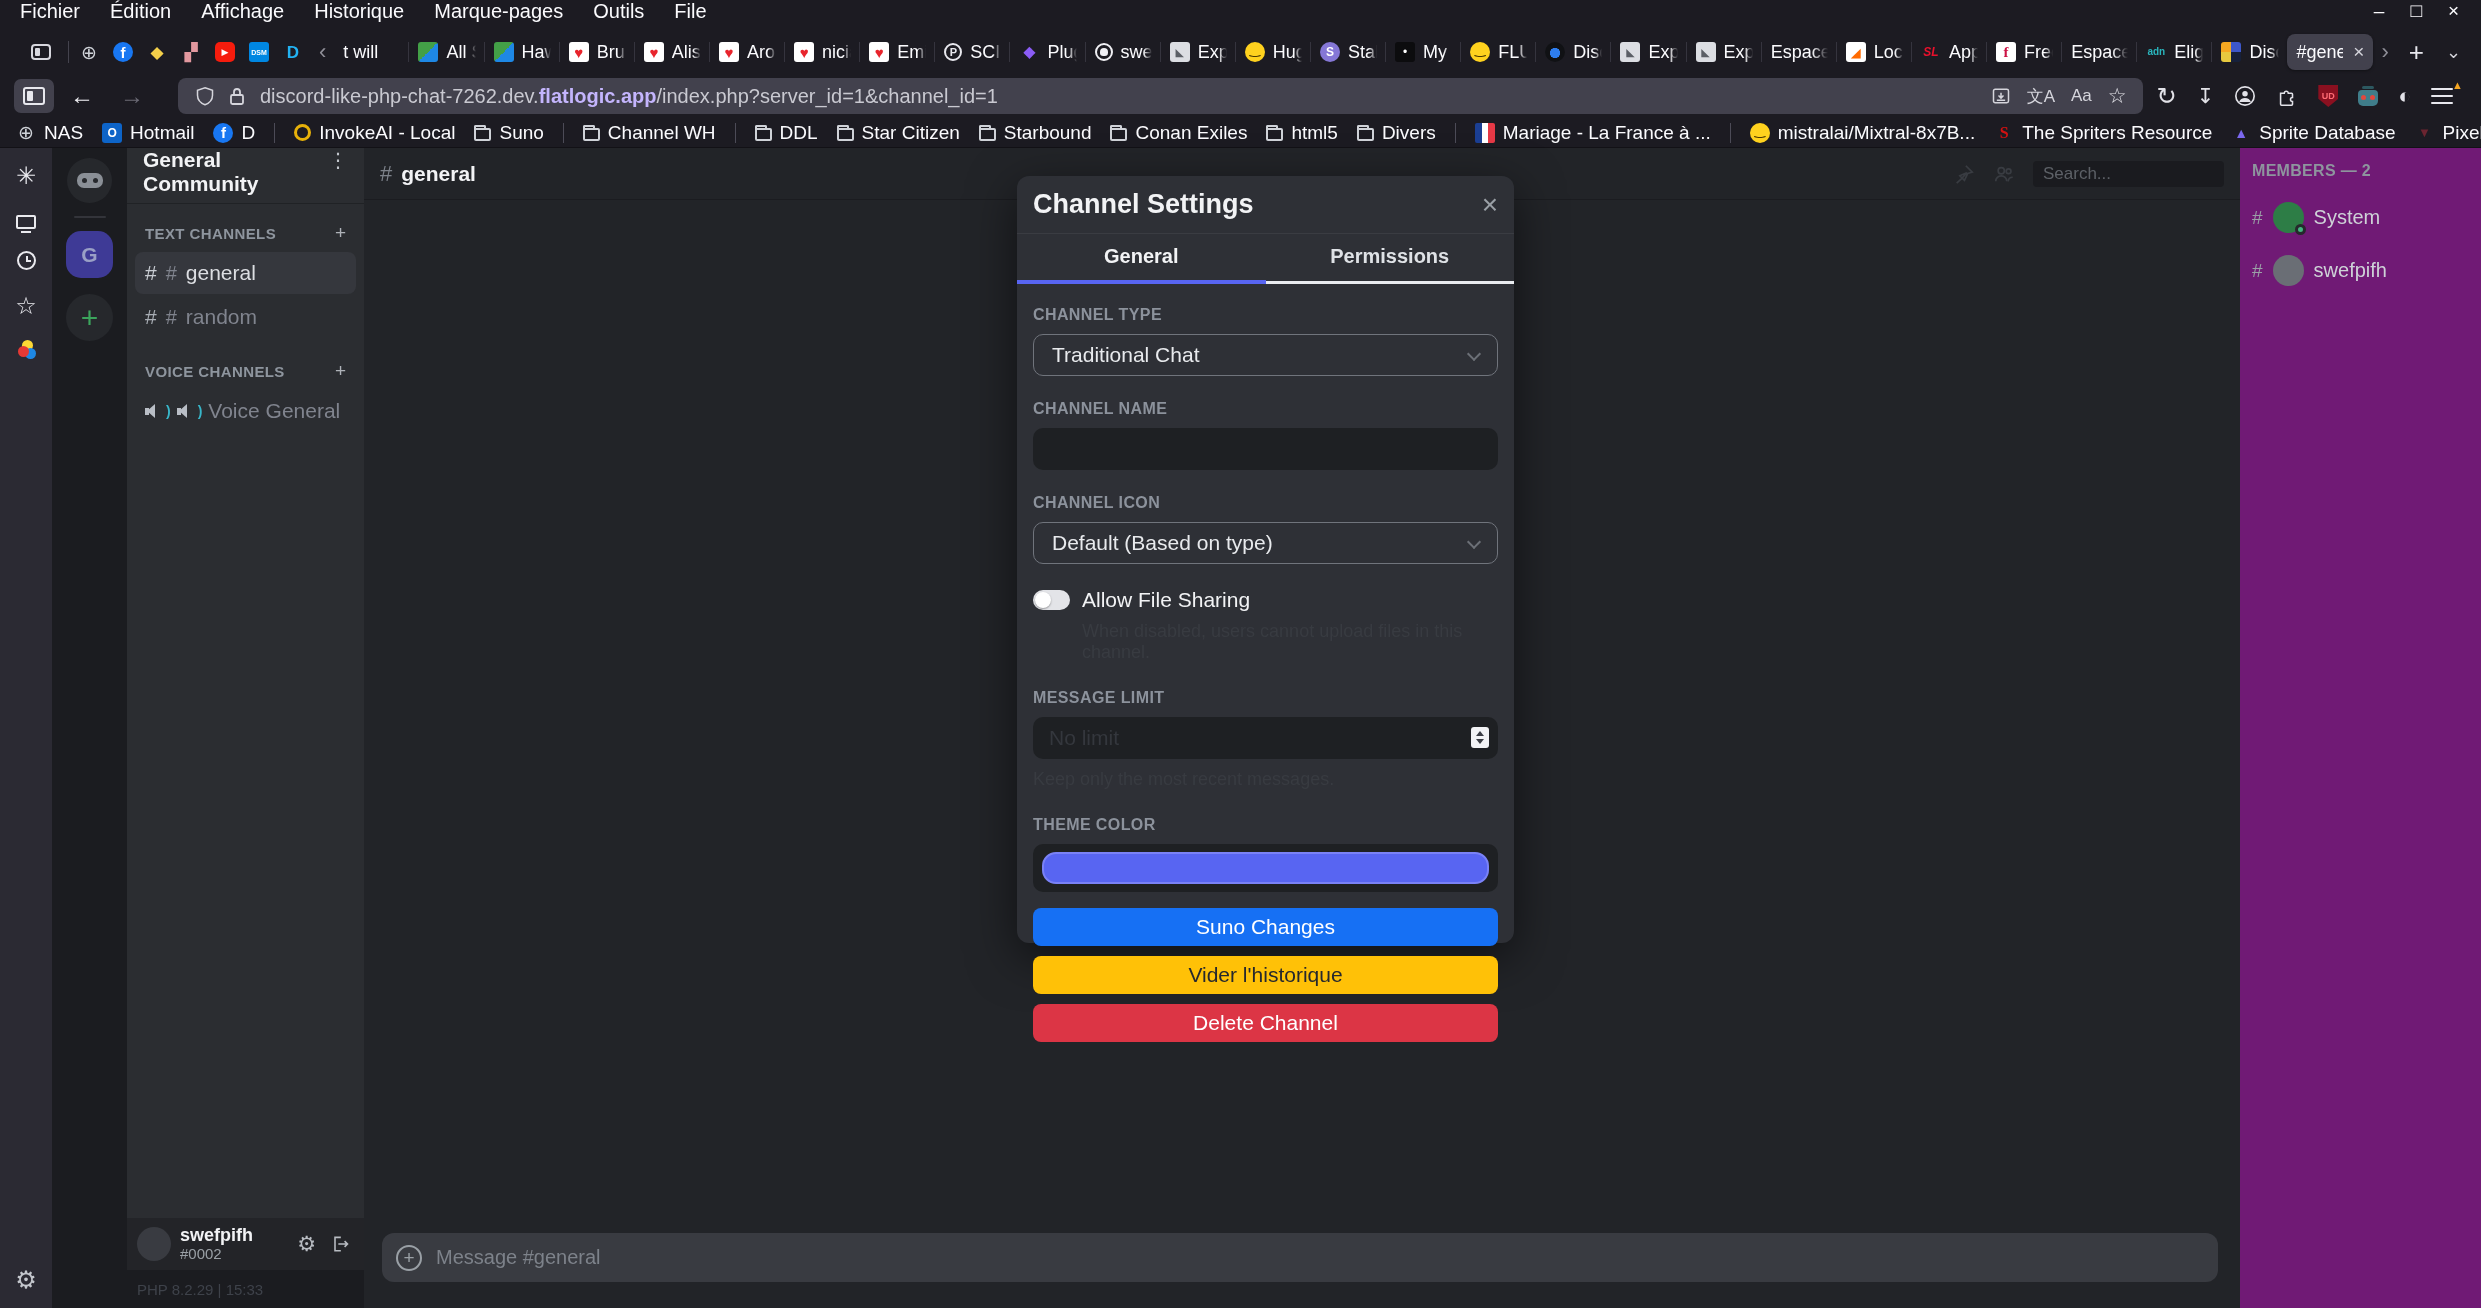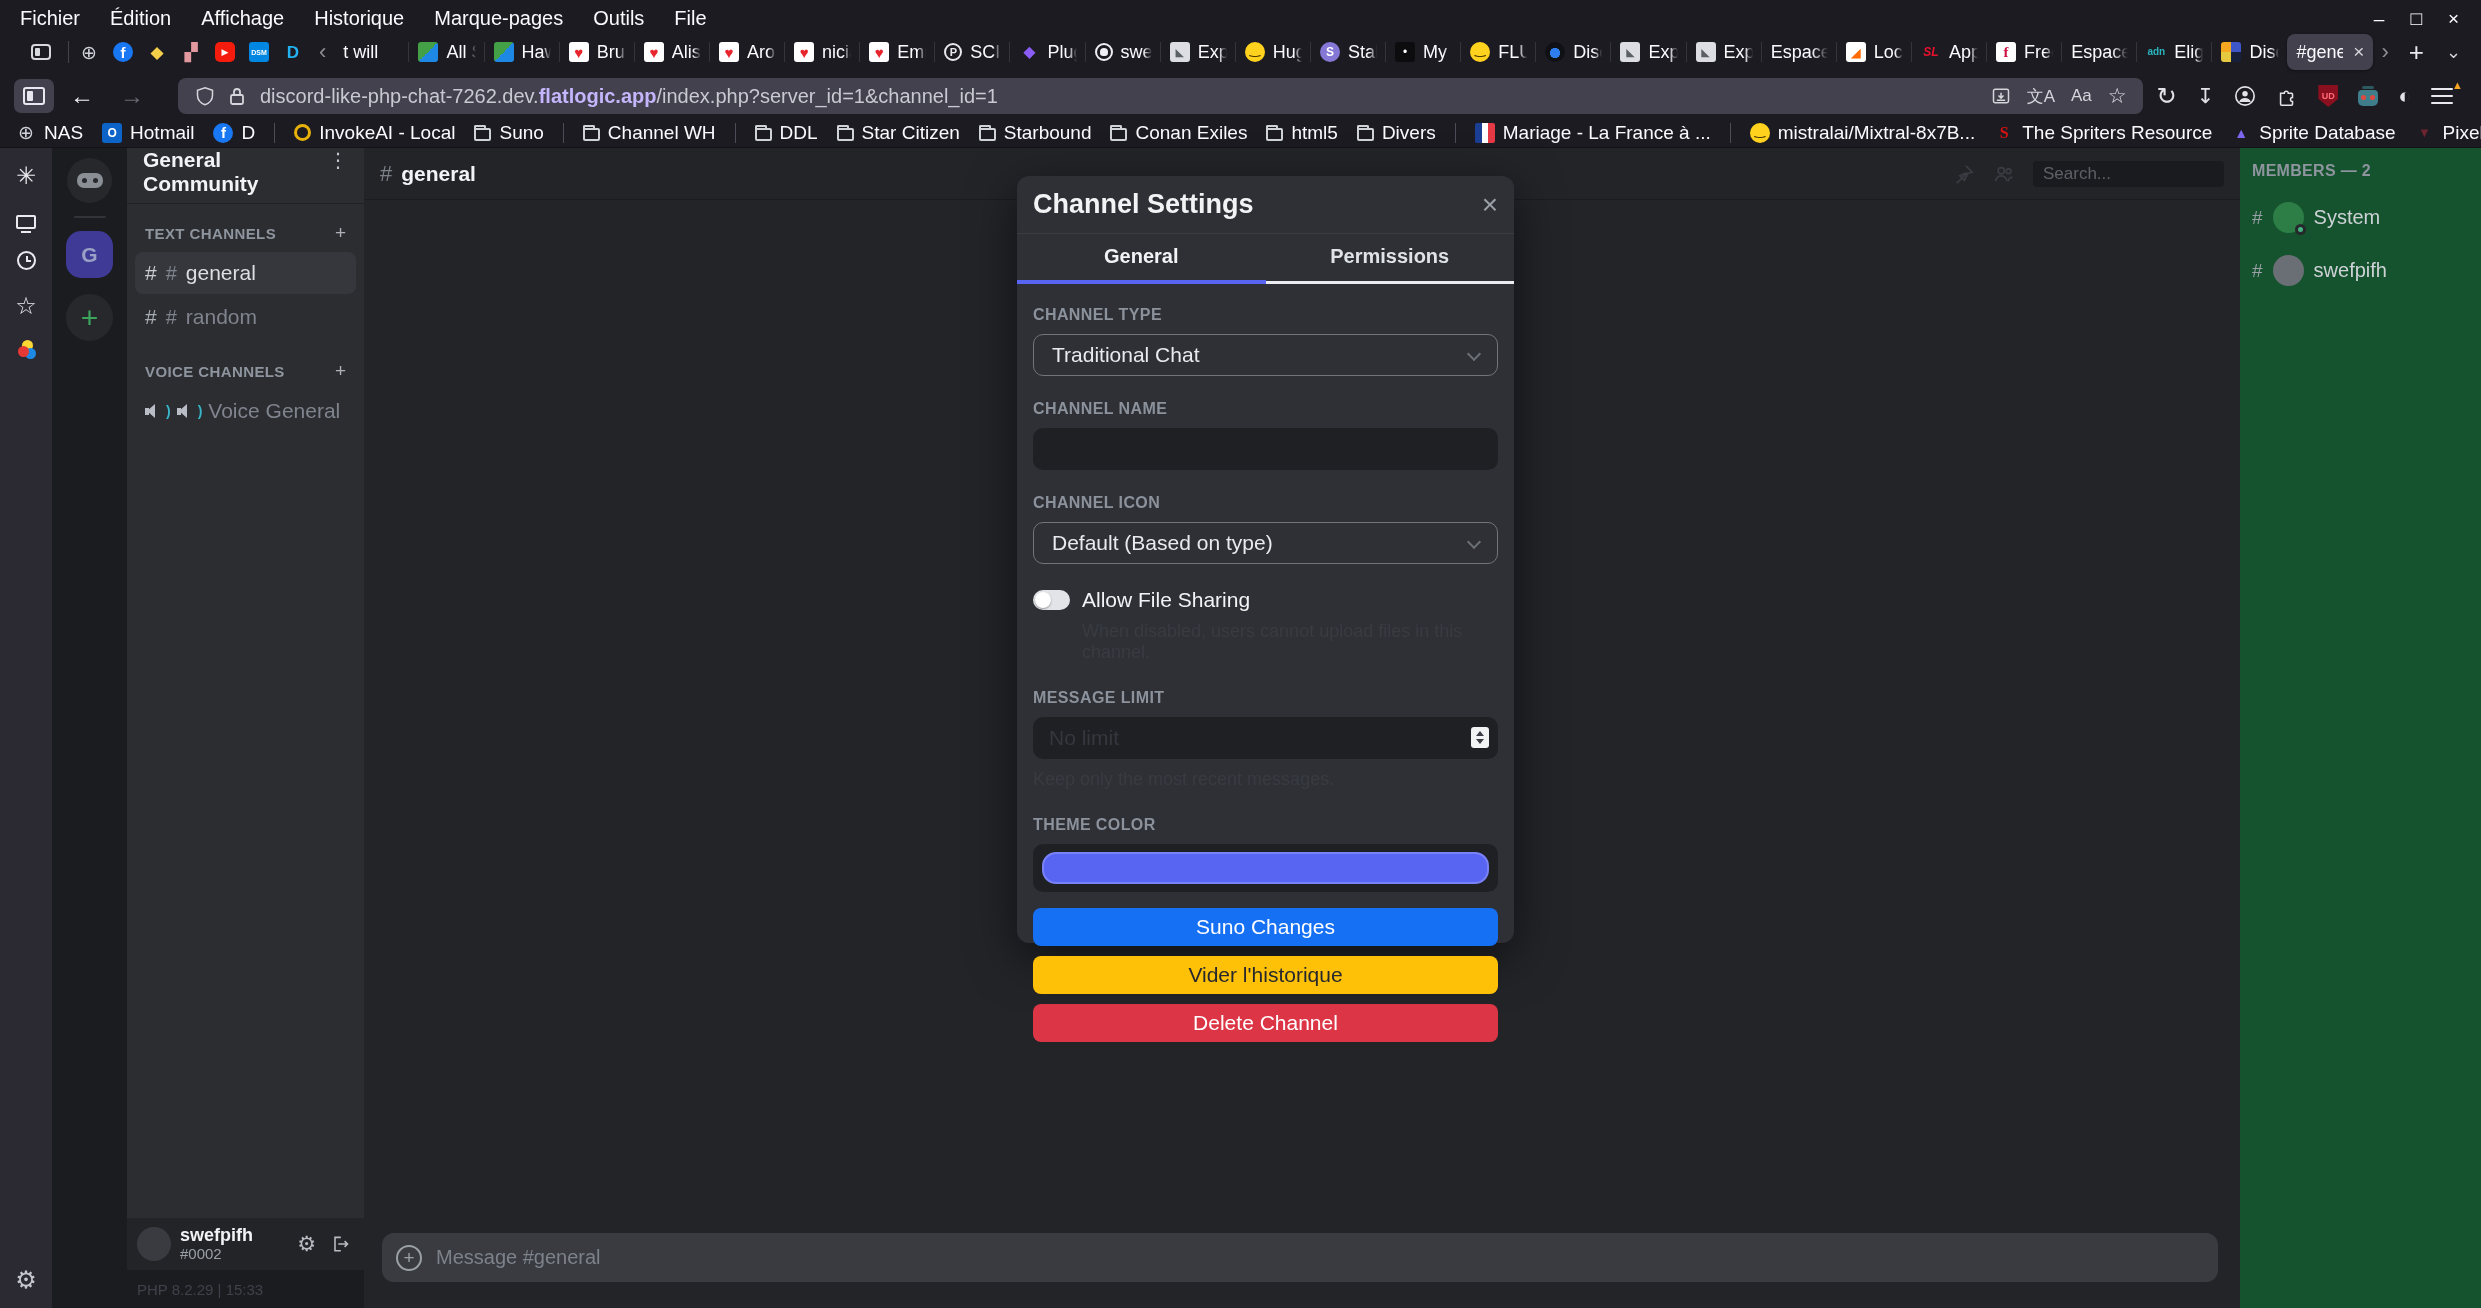--- a/index.html
+++ b/index.html
@@ -1,21 +1,21 @@
 <!DOCTYPE html>
 <html><head>
 <meta charset="utf-8">
 <style>
   * { margin:0; padding:0; box-sizing:border-box; }
   html,body { width:2481px; height:1308px; overflow:hidden; background:#1c1b22;
     font-family:"Liberation Sans","DejaVu Sans",sans-serif; }
   .screen { position:relative; width:2481px; height:1308px; }
 
   
-  .menubar { height:30px; display:flex; align-items:flex-end; background:#1c1b22;
+  .menubar { height:30px; display:flex; align-items:flex-start; background:#1c1b22;
     color:#fbfbfe; font-size:20px; padding-left:20px; }
   .menu-items { display:flex; gap:30px; }
   .menu-item { cursor:default; }
   .win-controls { margin-left:auto; display:flex; gap:26px; padding-right:22px;
     color:#fbfbfe; font-size:19px; align-items:center; }
 
   .tabbar { height:44px; display:flex; align-items:center; background:#1c1b22; padding:0 10px 0 24px; }
   .ffview { width:34px; height:30px; border-radius:6px; display:flex; align-items:center; justify-content:center; }
   .ffview-gl { width:20px; height:16px; border:2px solid #d7d7de; border-radius:4px; position:relative; }
   .ffview-gl::before { content:""; position:absolute; left:2px; top:2px; width:5px; height:8px; background:#d7d7de; border-radius:1px; }
@@ -185,21 +185,21 @@
     color:#c8ccd2; font-size:17px; padding:0 10px; outline:none; }
   .search-box::placeholder { color:#5d6167; }
   .chat-input-bar { position:absolute; left:18px; right:22px; bottom:26px; height:49px; background:#393b41;
     border-radius:12px; display:flex; align-items:center; padding:0 14px; }
   .plus-circle { width:26px; height:26px; border:2px solid #9aa0a6; border-radius:50%; color:#9aa0a6;
     display:flex; align-items:center; justify-content:center; font-size:19px; flex:none; }
   .msg-input { flex:1; background:transparent; border:none; outline:none; color:#dcdee2;
     font-size:20px; margin-left:14px; }
   .msg-input::placeholder { color:#7d828a; }
 
-  .members { width:241px; background:#14532d; padding:14px 12px; }
+  .members { width:241px; background:#701a75; padding:14px 12px; }
   .members-title { color:#8e959e; font-size:16px; font-weight:700; letter-spacing:.3px; }
   .member { display:flex; align-items:center; gap:10px; margin-top:22px; }
   .m-prefix { color:#9aa0a6; font-size:19px; }
   .m-avatar { width:31px; height:31px; border-radius:50%; position:relative; flex:none; }
   .m-avatar.green { background:#2d7d46; }
   .m-avatar.gray { background:#6a6e75; }
   .m-avatar .dot { position:absolute; right:-2px; bottom:-2px; width:11px; height:11px; border-radius:50%;
     background:#43b581; border:3px solid #26282c; }
   .m-name { color:#ced2d7; font-size:20px; }
 

